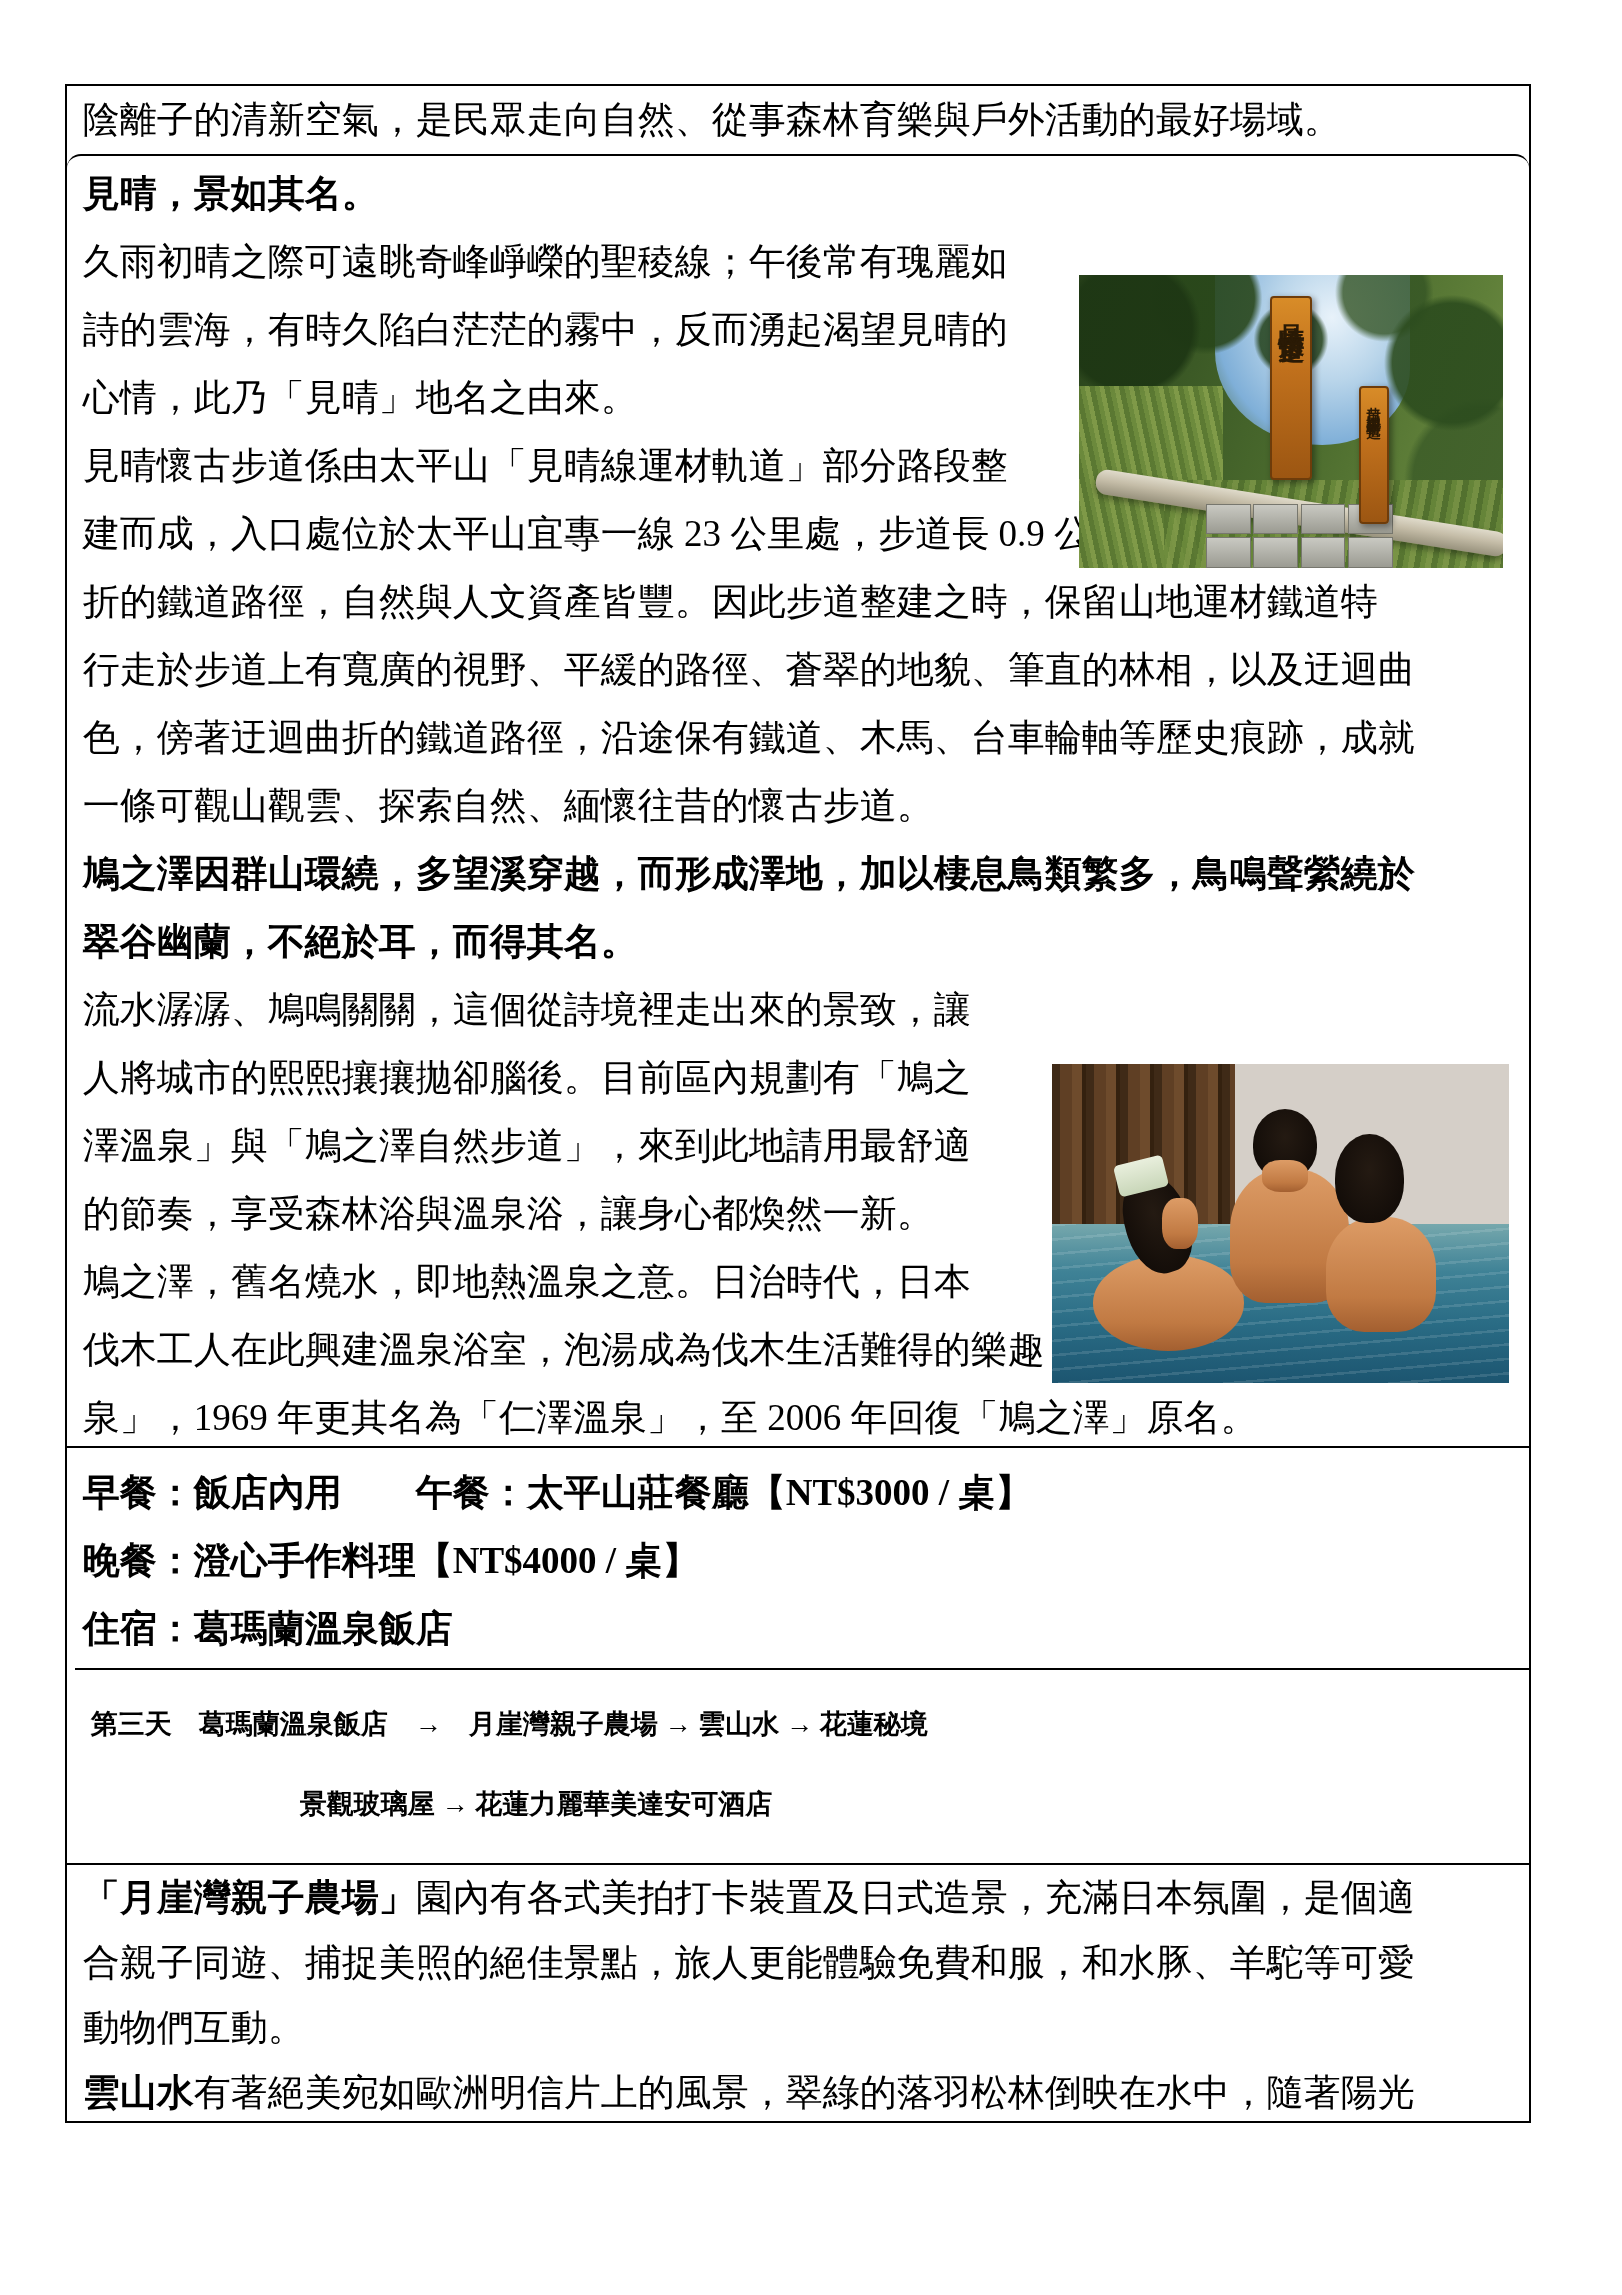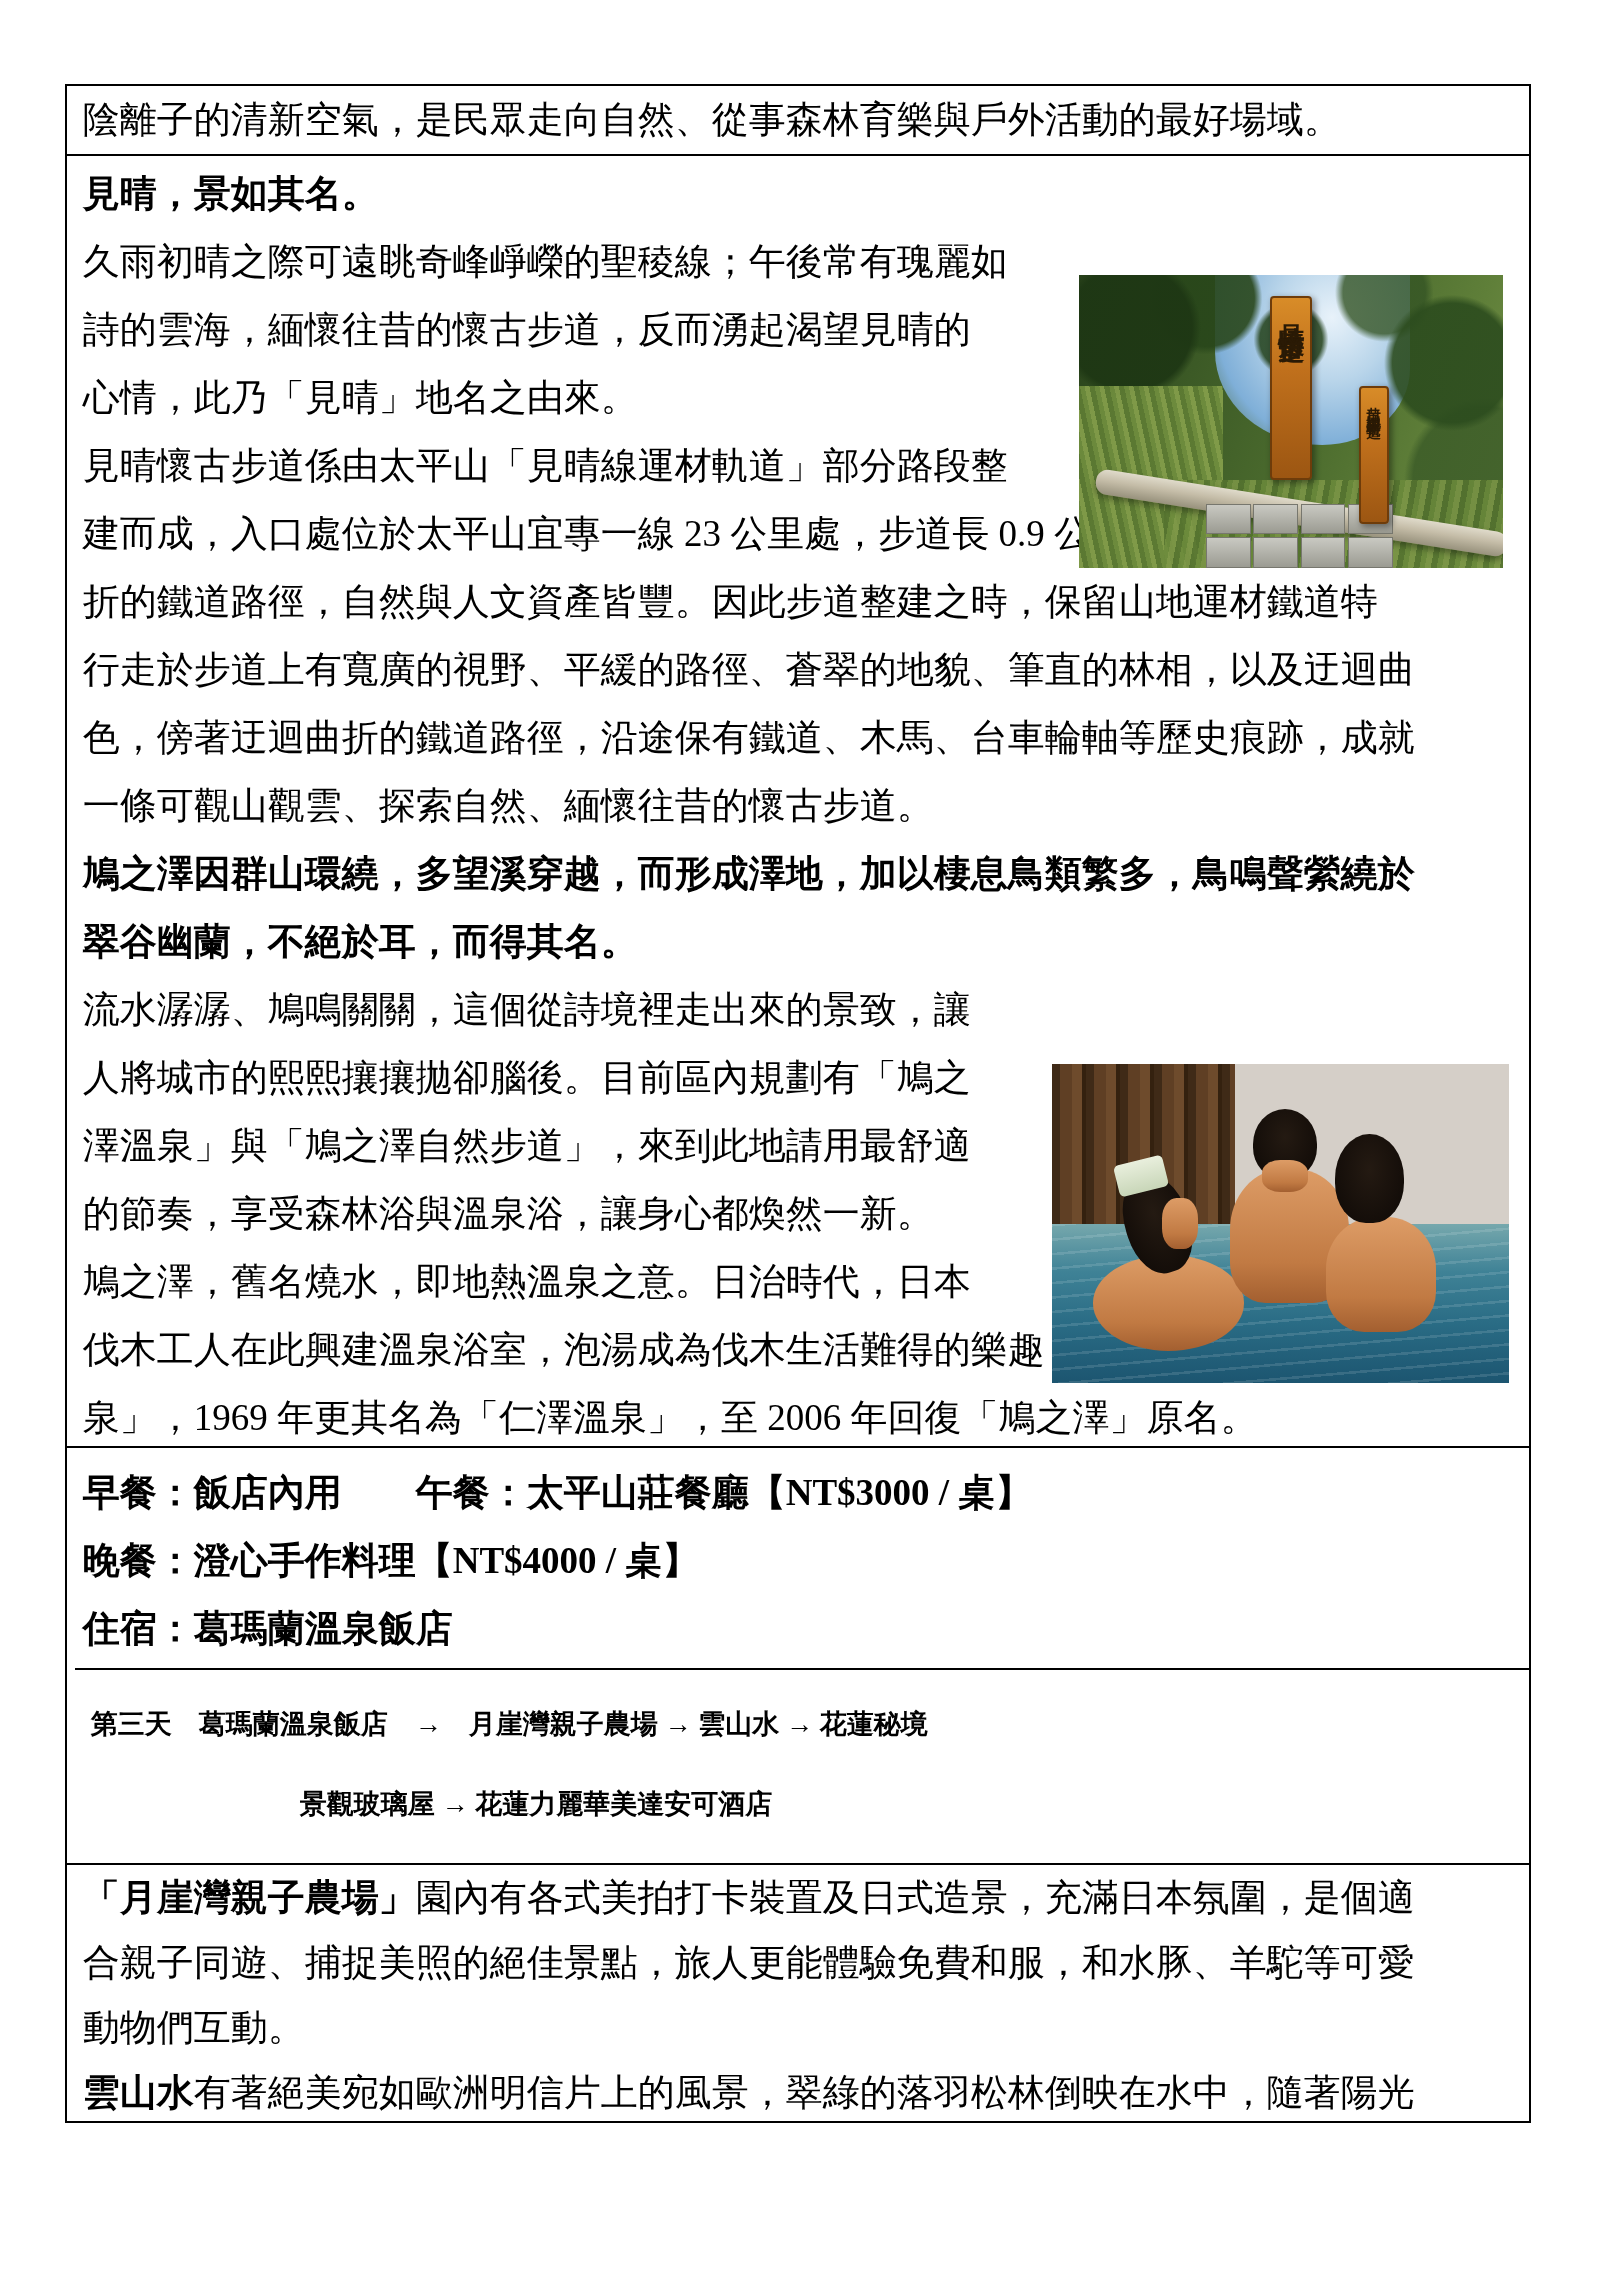--- a/index.html
+++ b/index.html
@@ -21,21 +21,21 @@
   }
   .row{
     box-sizing:border-box;
     padding:0 15.7px;
     overflow:visible;
   }
   .row + .row{border-top:2.6px solid #000;}
   .tline{white-space:nowrap;}
   .tline .b{font-weight:bold;}
   .row-intro{height:68px;font-size:37px;line-height:68px;}
-  .row-main{height:1292px;font-size:37px;line-height:68px;padding-top:3.9px;position:relative;}
+  .row-main{height:1292px;font-size:37px;line-height:68px;padding-top:3.9px;position:relative;border-radius:14px;}
   .row-meals{height:222px;font-size:37px;line-height:68px;padding-top:10.5px;font-weight:bold;}
   .row-day3{height:195px;font-size:27px;line-height:80px;padding-top:14.4px;font-weight:bold;margin-left:8px;}
   .row-desc{height:258px;font-size:37px;line-height:65px;padding-top:0px;}
 
   
   .photo{position:absolute;overflow:hidden;box-sizing:border-box;}
   
   .photo-trail{left:1012px;top:119px;width:424px;height:293px;
     background:linear-gradient(110deg,#27401a 0%,#3c5a26 28%,#4c6c2e 55%,#5f7f39 78%,#77934a 100%);}
   .p1-sky{position:absolute;left:32%;top:0;width:46%;height:58%;
@@ -109,21 +109,21 @@
   <div class="doc-table">
 
     <div class="row row-intro">
       <div class="tline">陰離子的清新空氣，是民眾走向自然、從事森林育樂與戶外活動的最好場域。</div>
     </div>
 
     <div class="row row-main">
       <div>
           <div class="tline"><span class="b">見晴，景如其名。</span></div>
           <div class="tline"><span>久雨初晴之際可遠眺奇峰崢嶸的聖稜線；午後常有瑰麗如</span></div>
-          <div class="tline"><span>詩的雲海，緬懷往昔的懷古步道，反而湧起渴望見晴的</span></div>
+          <div class="tline"><span>詩的雲海，有時久陷白茫茫的霧中，反而湧起渴望見晴的</span></div>
           <div class="tline"><span>心情，此乃「見晴」地名之由來。</span></div>
           <div class="tline"><span>見晴懷古步道係由太平山「見晴線運材軌道」部分路段整</span></div>
           <div class="tline"><span>建而成，入口處位於太平山宜專一線 23 公里處，步道長 0.9 公里。</span></div>
           <div class="tline"><span>折的鐵道路徑，自然與人文資產皆豐。因此步道整建之時，保留山地運材鐵道特</span></div>
           <div class="tline"><span>行走於步道上有寬廣的視野、平緩的路徑、蒼翠的地貌、筆直的林相，以及迂迴曲</span></div>
           <div class="tline"><span>色，傍著迂迴曲折的鐵道路徑，沿途保有鐵道、木馬、台車輪軸等歷史痕跡，成就</span></div>
           <div class="tline"><span>一條可觀山觀雲、探索自然、緬懷往昔的懷古步道。</span></div>
           <div class="tline"><span class="b">鳩之澤因群山環繞，多望溪穿越，而形成澤地，加以棲息鳥類繁多，鳥鳴聲縈繞於</span></div>
           <div class="tline"><span class="b">翠谷幽蘭，不絕於耳，而得其名。</span></div>
           <div class="tline"><span>流水潺潺、鳩鳴關關，這個從詩境裡走出來的景致，讓</span></div>

